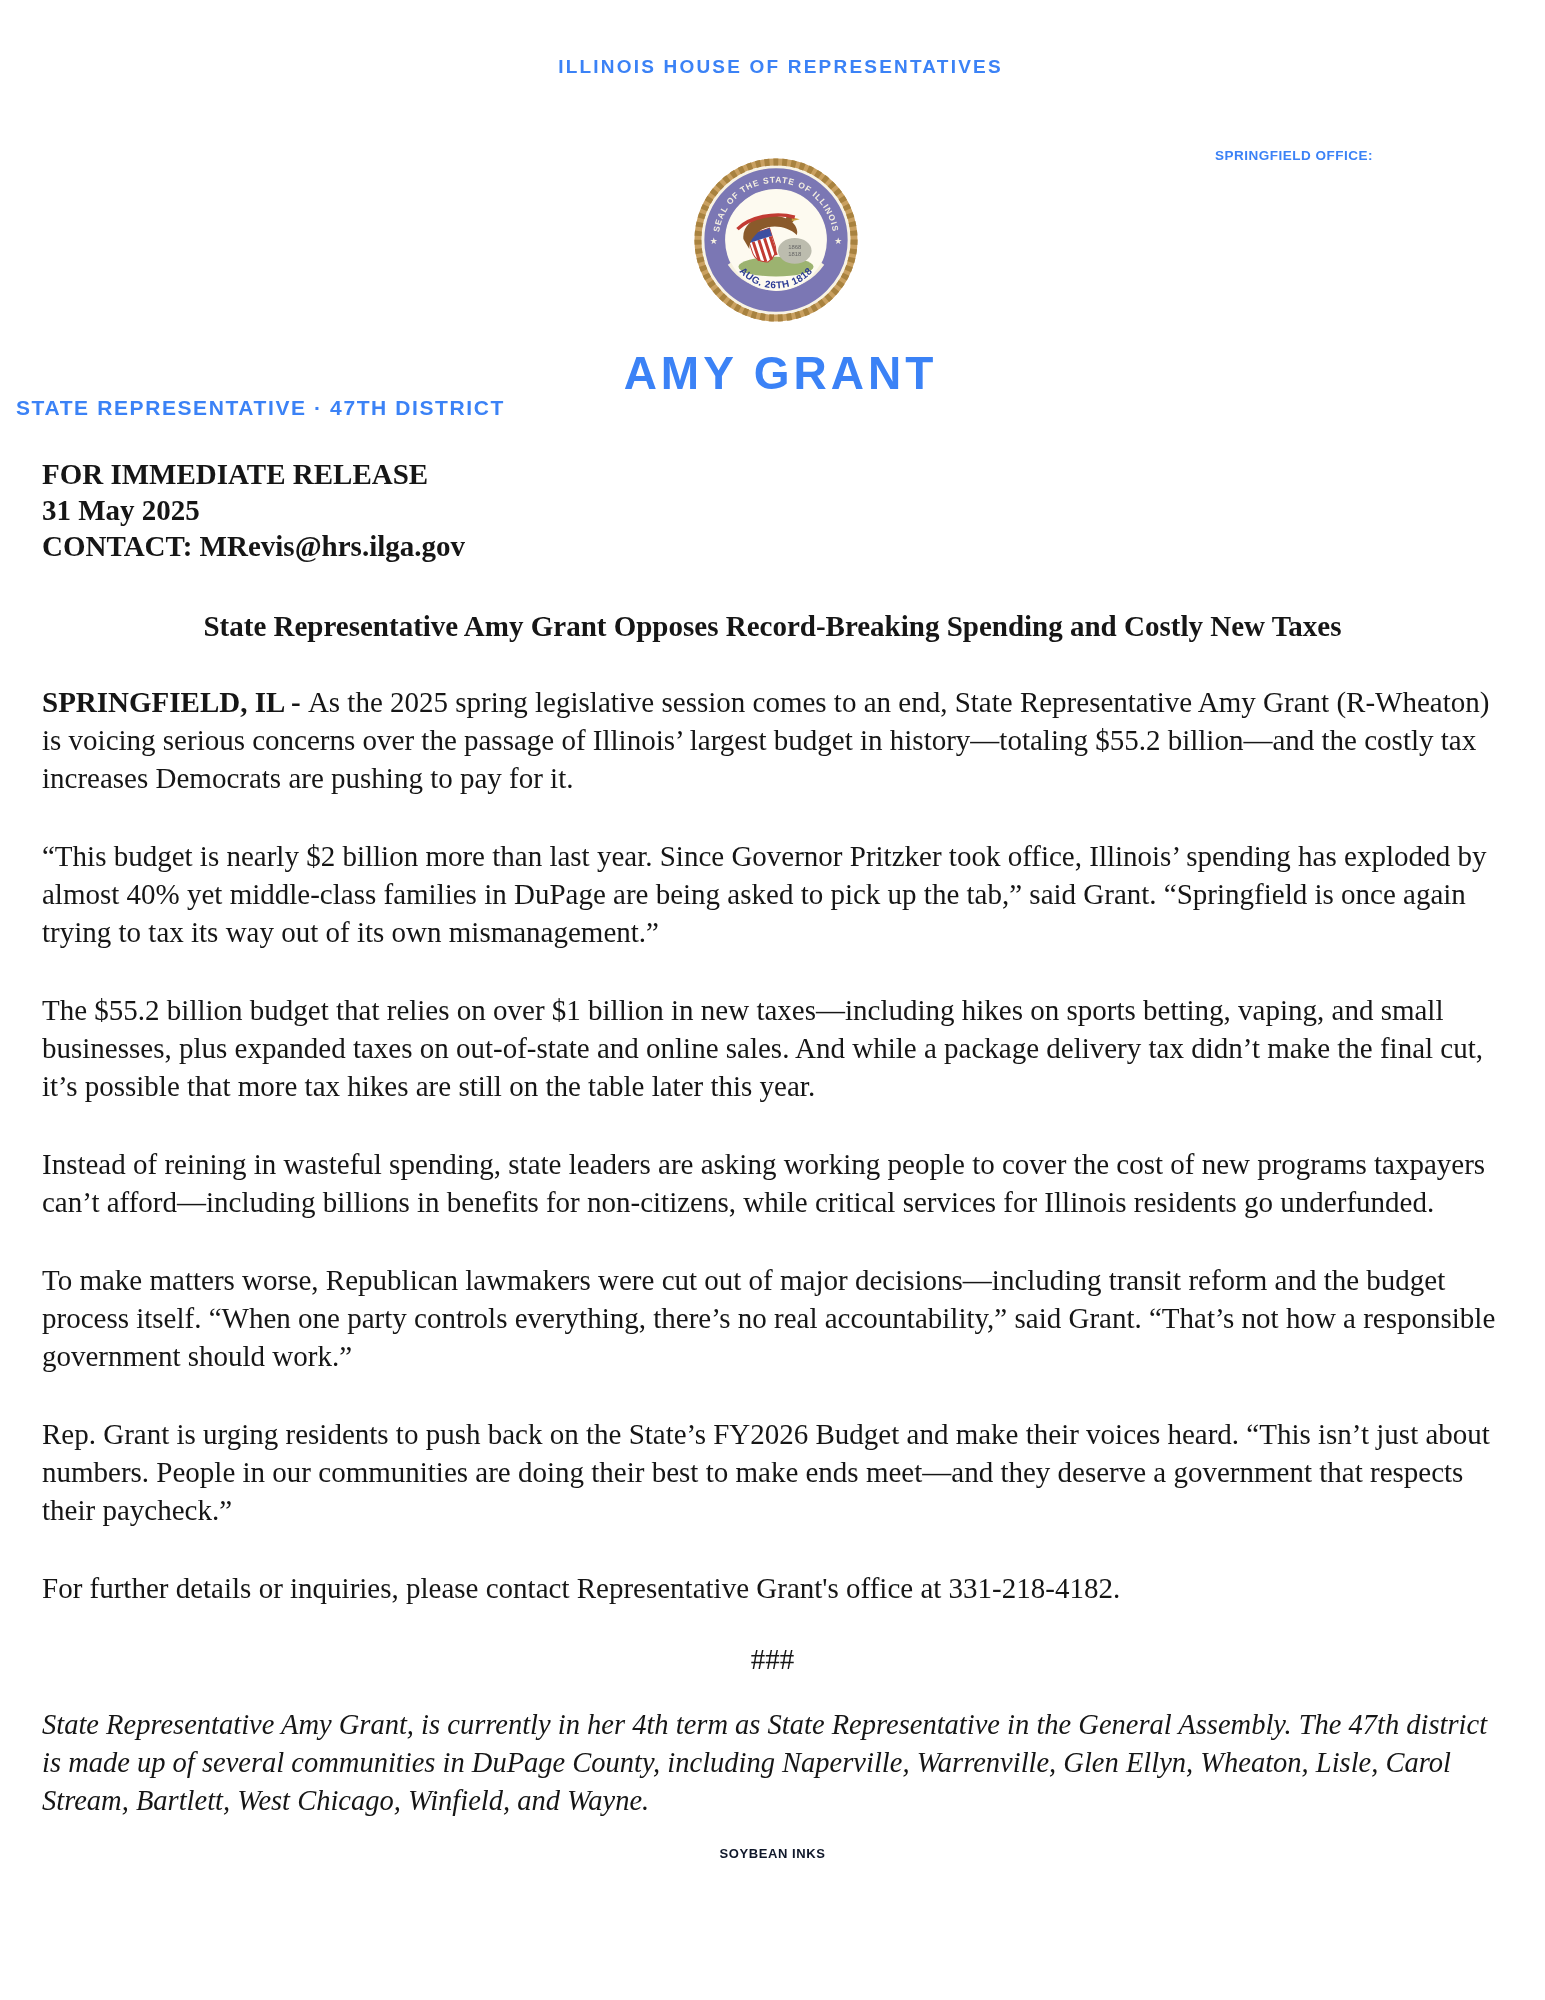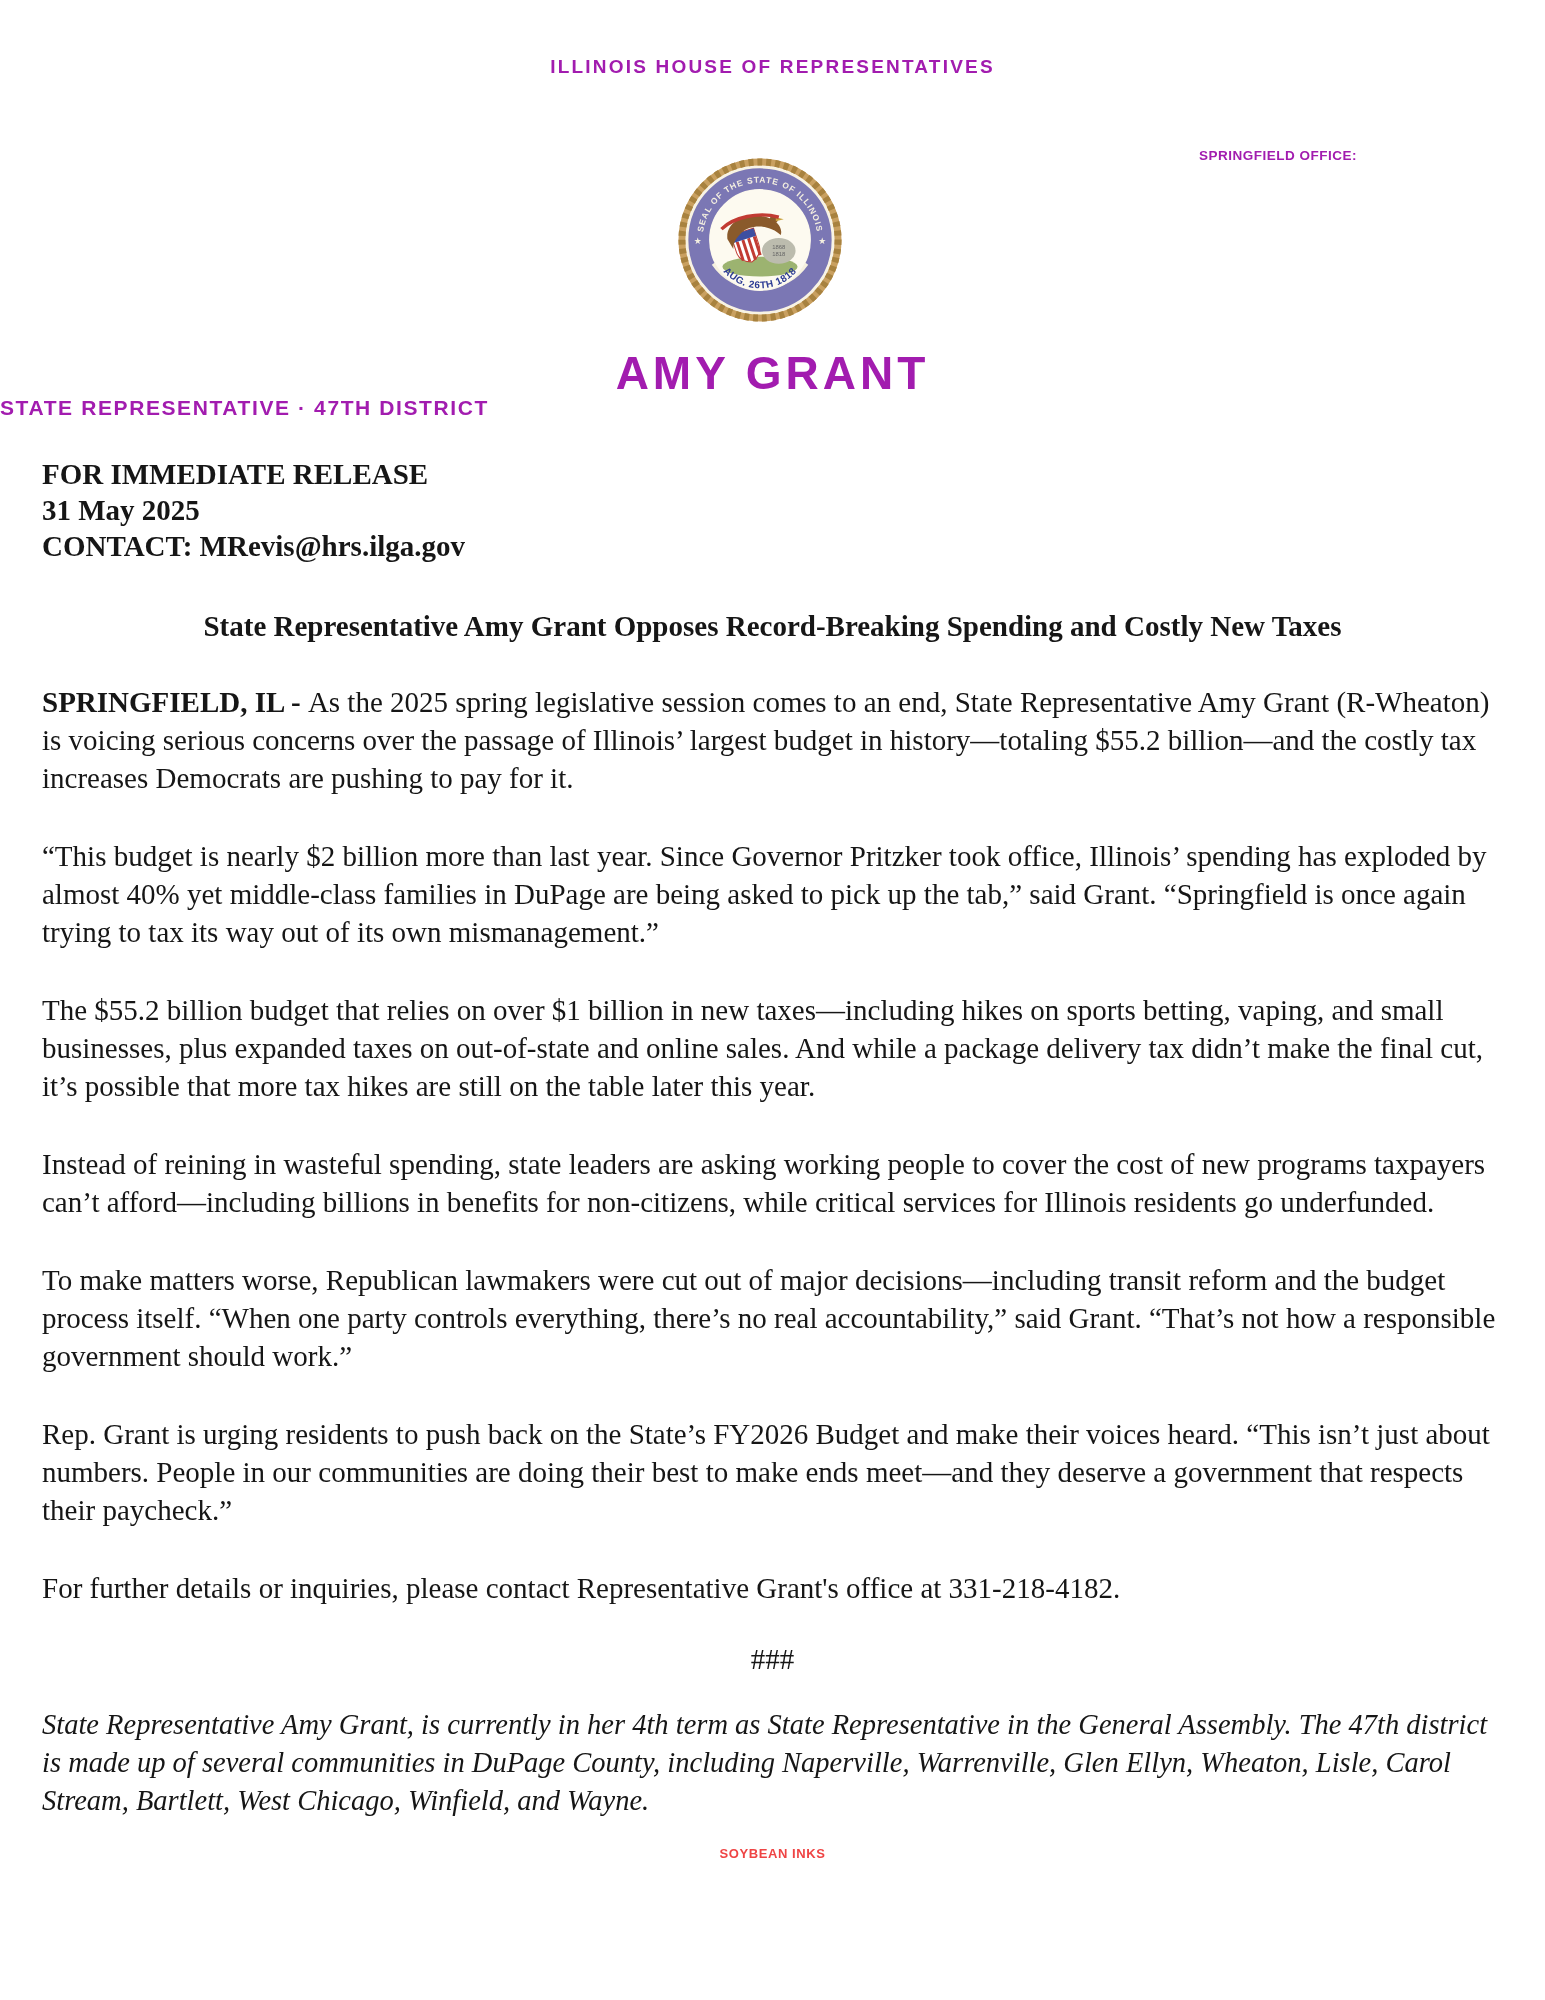--- a/index.html
+++ b/index.html
@@ -1,41 +1,41 @@
 <!DOCTYPE html>
 <html><head>
 <meta charset="utf-8">
 <style>
   html,body{margin:0;padding:0;background:#e8e8e8;}
   .page{
     width:1545px;height:2000px;background:#ffffff;position:relative;overflow:hidden;
     font-family:"Liberation Serif", serif;color:#161616;margin:0 auto;
   }
   
-  .letterhead{position:relative;height:432px;font-family:"Liberation Sans", sans-serif;color:#a21caf;}
+  .letterhead{position:relative;height:432px;font-family:"Liberation Sans", sans-serif;color:#3b82f6;margin-left:16px;}
   .org-title{position:absolute;top:56px;left:0;right:0;text-align:center;
     font-size:19px;font-weight:bold;letter-spacing:2.2px;}
   .office{position:absolute;font-size:13.5px;font-weight:bold;letter-spacing:0.5px;line-height:19px;}
   .office .lines{padding-left:18px;}
   .office-left{left:91px;top:146px;}
   .office-right{left:1199px;top:146px;}
   .seal{position:absolute;left:676px;top:156px;width:168px;height:168px;}
   .rep-name{position:absolute;top:346px;left:0;right:0;text-align:center;
     font-size:46px;font-weight:bold;letter-spacing:4px;}
   .rep-title{position:absolute;top:396px;left:0;right:0;text-align:left;
     font-size:21px;font-weight:bold;letter-spacing:1.6px;}
   
   .release{margin:24px 0 0 42px;font-weight:bold;font-size:29px;line-height:36px;}
   .headline{margin:46px 42px 0;text-align:center;font-size:29px;font-weight:bold;}
   .content{margin:0 45px 0 42px;font-size:29px;line-height:38px;}
   .content p{margin:40px 0 0;}
   .separator{text-align:center;font-size:29px;margin-top:36px;}
   .bio{margin:30px 45px 0 42px;font-style:italic;font-size:28.5px;line-height:38px;}
   .mark{margin-top:26px;text-align:center;font-family:"Liberation Sans",sans-serif;
-    color:#ef4444;font-weight:bold;font-size:13px;letter-spacing:0.6px;}
+    color:#0f172a;font-weight:bold;font-size:13px;letter-spacing:0.6px;}
 </style>
 </head>
 <body>
 
 <div class="page">
 
   <div class="letterhead">
     <div class="org-title">ILLINOIS HOUSE OF REPRESENTATIVES</div>
 
 

